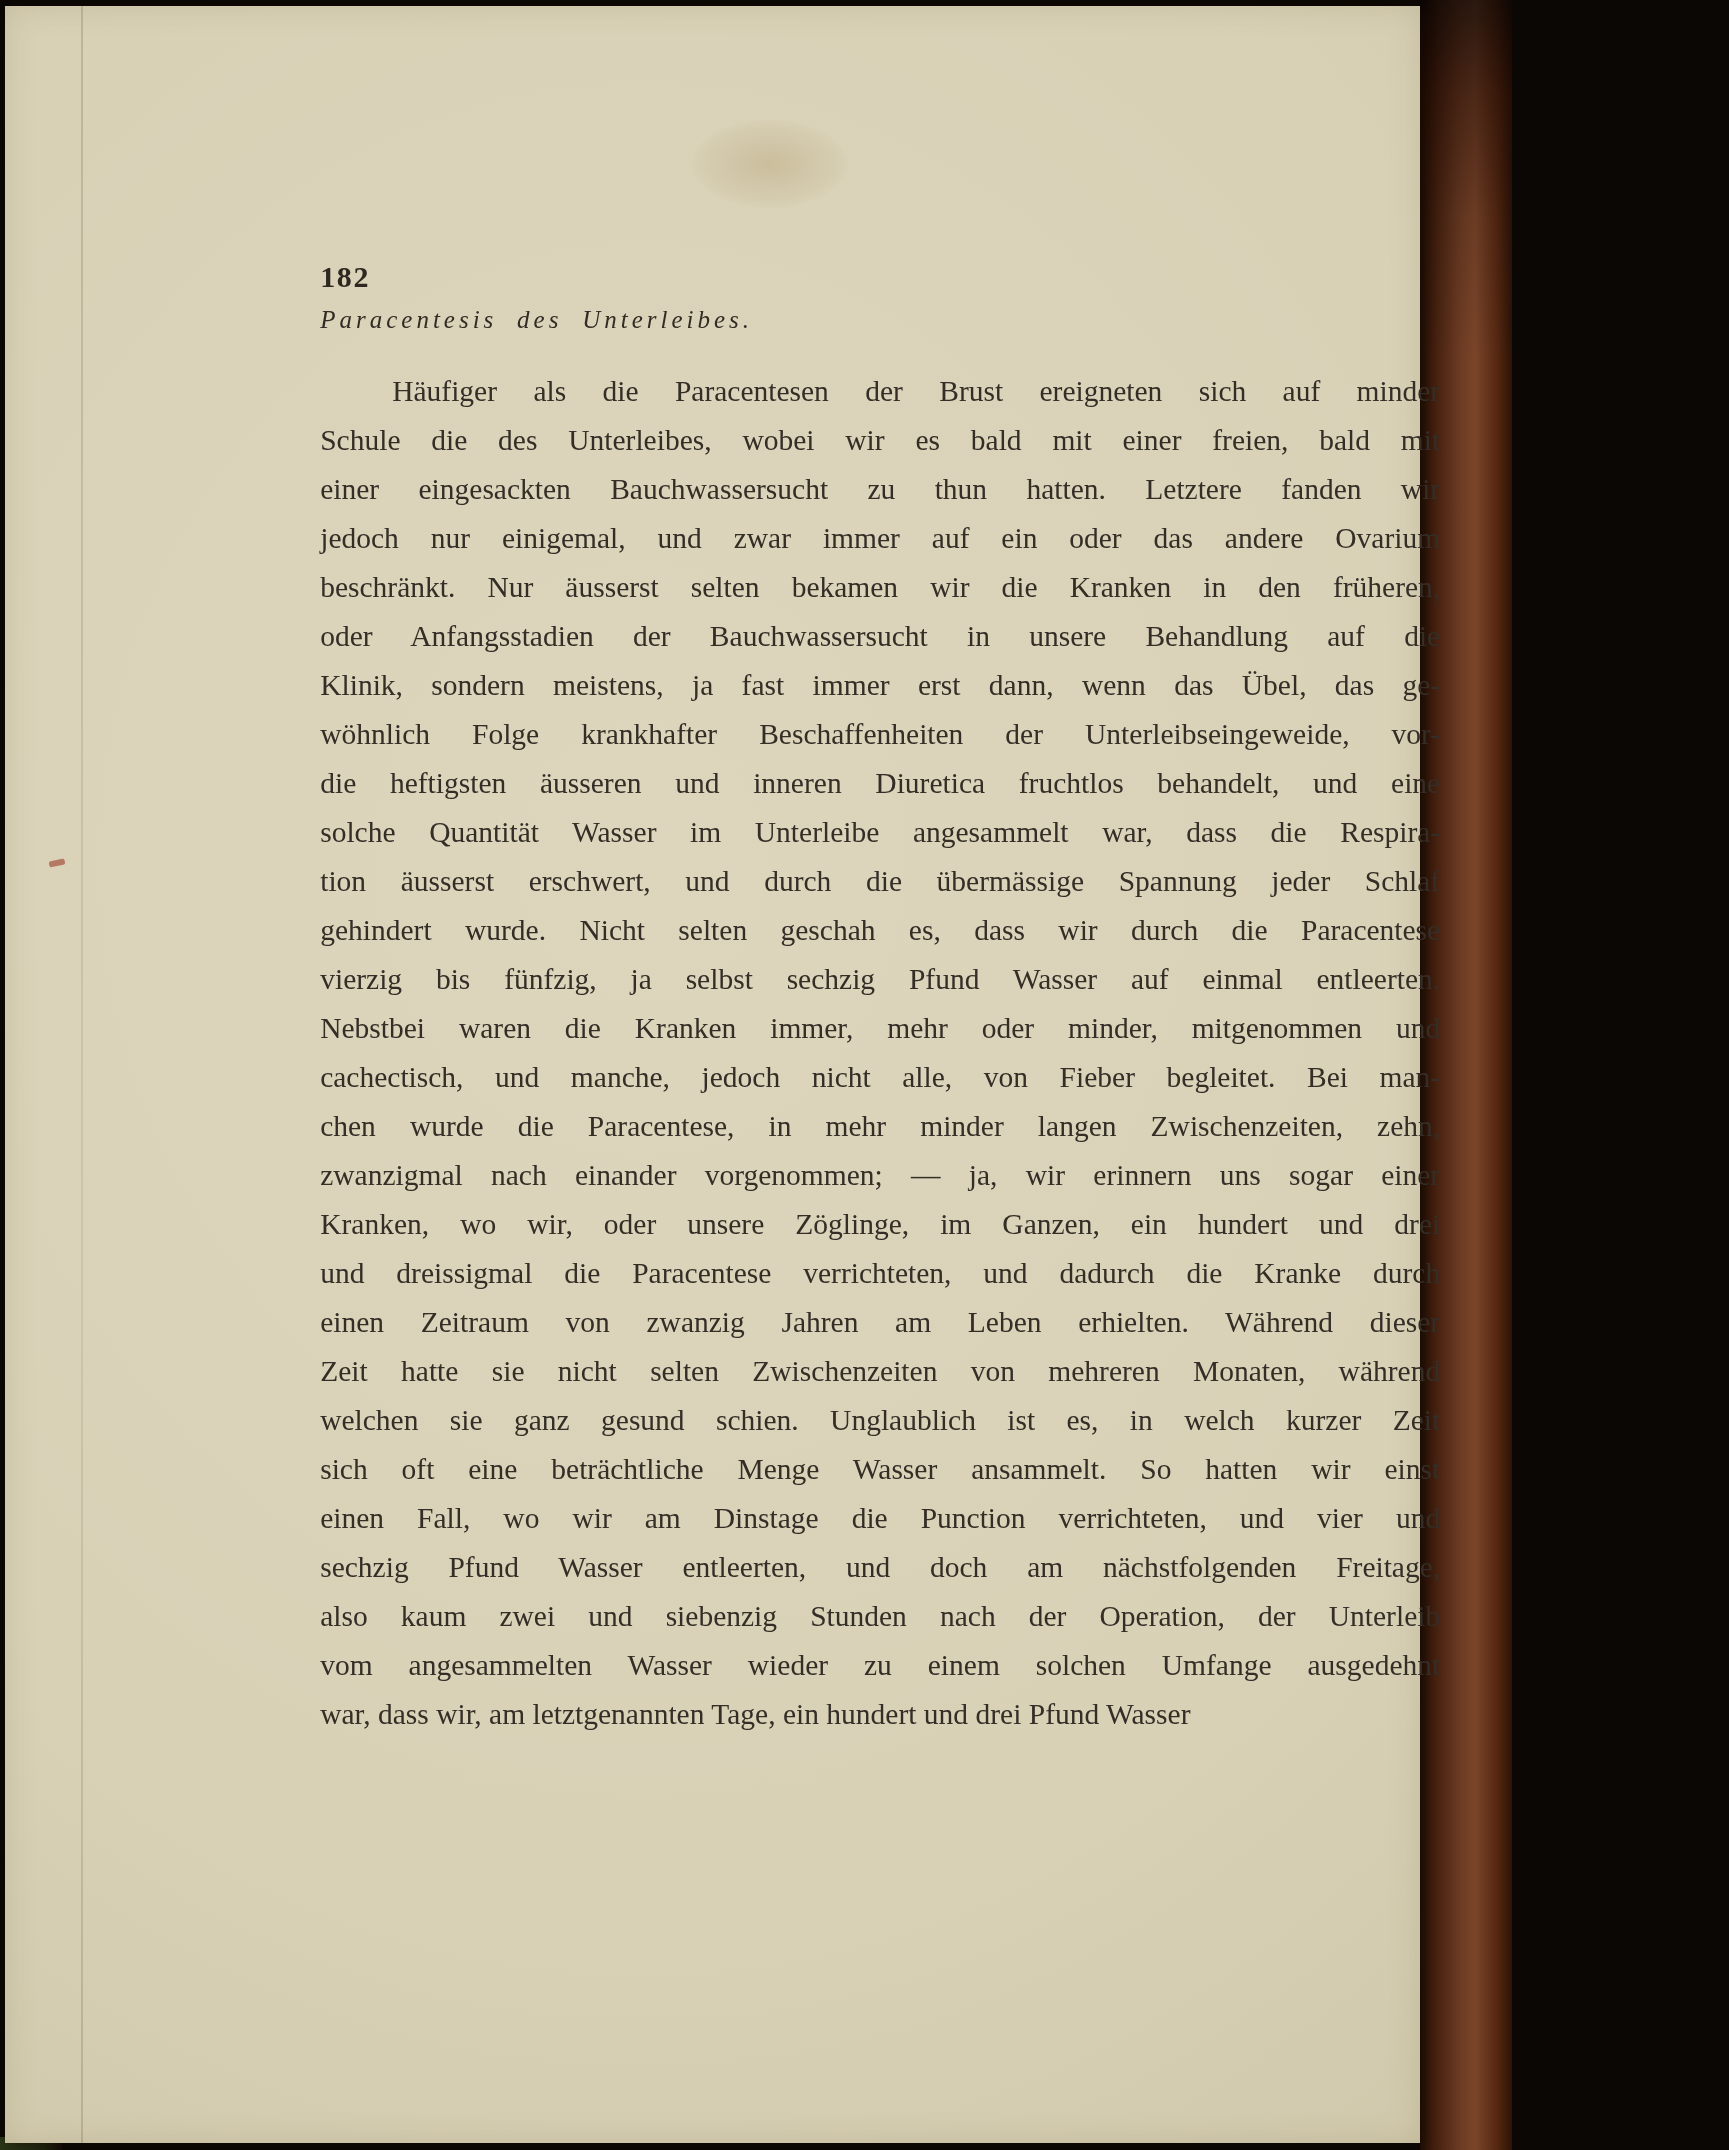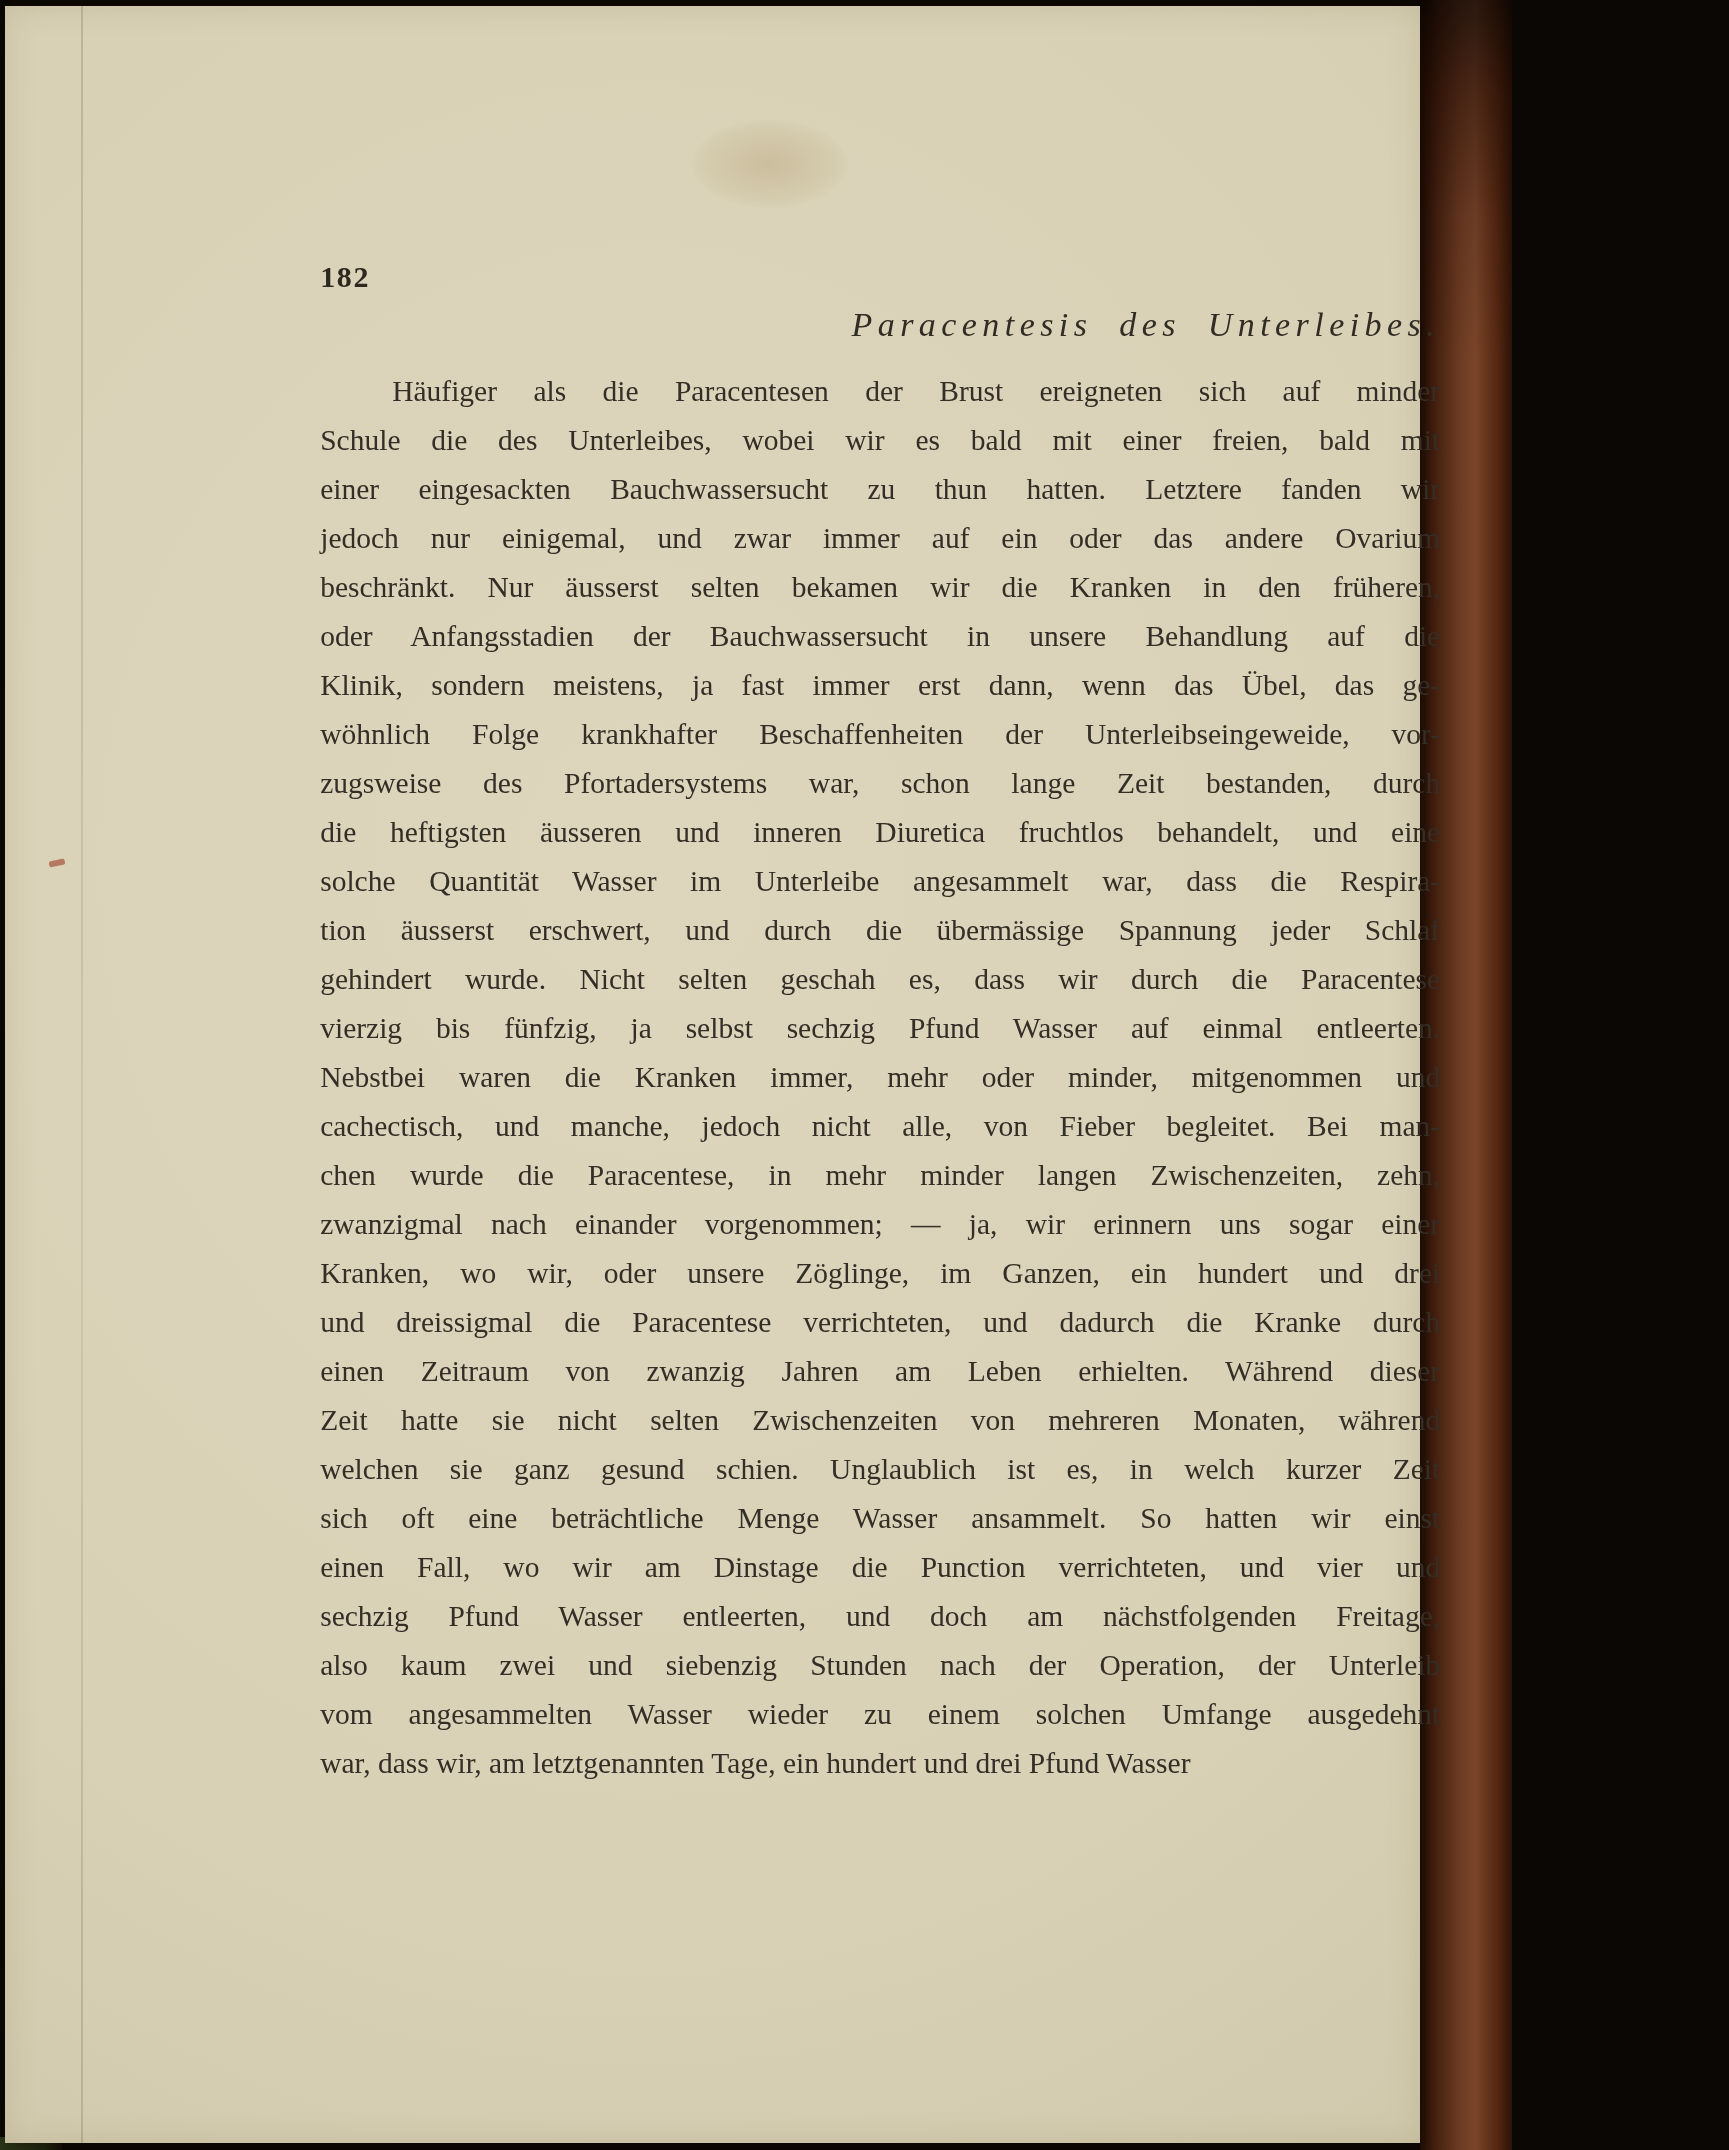--- a/index.html
+++ b/index.html
@@ -79,23 +79,23 @@
     font-size: 30px;
     font-weight: 700;
     letter-spacing: 1.6px;
     color: #2e2821;
   }
   .heading {
     position: absolute;
     left: 315px;
     top: 300px;
     width: 1120px;
-    text-align: right;
+    text-align: left;
     font-style: italic;
-    font-size: 34px;
+    font-size: 25px;
     letter-spacing: 0.16em;
     word-spacing: 0.38em;
     color: #332c24;
   }
   .body-text {
     position: absolute;
     left: 315px;
     top: 361px;
     width: 1120px;
     font-size: 29.5px;
@@ -133,21 +133,20 @@
 
     <div class="body-text">
         <div class="text-line">Häufiger als die Paracentesen der Brust ereigneten sich auf minder</div>
         <div class="text-line">Schule die des Unterleibes, wobei wir es bald mit einer freien, bald mit</div>
         <div class="text-line">einer eingesackten Bauchwassersucht zu thun hatten. Letztere fanden wir</div>
         <div class="text-line">jedoch nur einigemal, und zwar immer auf ein oder das andere Ovarium</div>
         <div class="text-line">beschränkt. Nur äusserst selten bekamen wir die Kranken in den früheren,</div>
         <div class="text-line">oder Anfangsstadien der Bauchwassersucht in unsere Behandlung auf die</div>
         <div class="text-line">Klinik, sondern meistens, ja fast immer erst dann, wenn das Übel, das ge-</div>
         <div class="text-line">wöhnlich Folge krankhafter Beschaffenheiten der Unterleibseingeweide, vor-</div>
-        <div class="text-line">zugsweise des Pfortadersystems war, schon lange Zeit bestanden, durch</div>
         <div class="text-line">die heftigsten äusseren und inneren Diuretica fruchtlos behandelt, und eine</div>
         <div class="text-line">solche Quantität Wasser im Unterleibe angesammelt war, dass die Respira-</div>
         <div class="text-line">tion äusserst erschwert, und durch die übermässige Spannung jeder Schlaf</div>
         <div class="text-line">gehindert wurde. Nicht selten geschah es, dass wir durch die Paracentese</div>
         <div class="text-line">vierzig bis fünfzig, ja selbst sechzig Pfund Wasser auf einmal entleerten.</div>
         <div class="text-line">Nebstbei waren die Kranken immer, mehr oder minder, mitgenommen und</div>
         <div class="text-line">cachectisch, und manche, jedoch nicht alle, von Fieber begleitet. Bei man-</div>
         <div class="text-line">chen wurde die Paracentese, in mehr minder langen Zwischenzeiten, zehn,</div>
         <div class="text-line">zwanzigmal nach einander vorgenommen; — ja, wir erinnern uns sogar einer</div>
         <div class="text-line">Kranken, wo wir, oder unsere Zöglinge, im Ganzen, ein hundert und drei</div>

